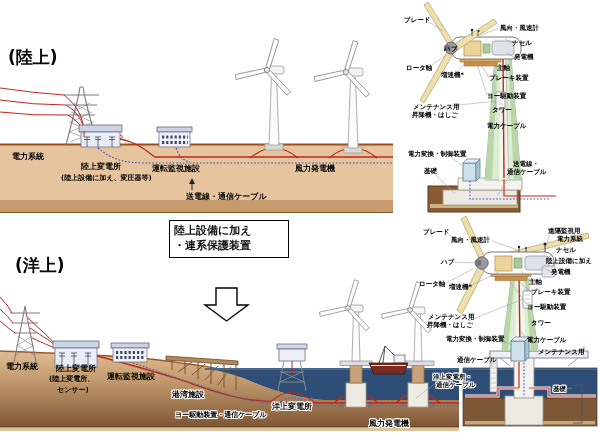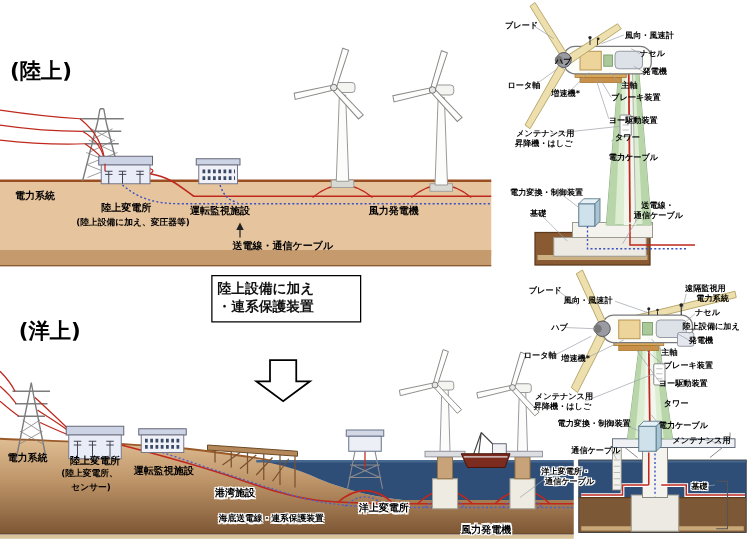--- a/index.html
+++ b/index.html
@@ -274,22 +274,22 @@
   <div>・連系保護装置</div>
 </div>
 
 <div class="lbl s12" style="left:15px;top:256px">(洋上)</div>
 <div class="lbl s8" style="left:6px;top:362px">電力系統</div>
 <div class="lbl s8" style="left:56px;top:364px">陸上変電所</div>
 <div class="lbl s7" style="left:49px;top:375px">(陸上変電所、</div>
 <div class="lbl s7" style="left:57px;top:386px">センサー)</div>
 <div class="lbl s8" style="left:107px;top:372px">運転監視施設</div>
 <div class="lbl s8 halo" style="left:172px;top:390px">港湾施設</div>
-<div class="lbl s7 halo" style="left:175px;top:411px">海底送電線・連系保護装置</div>
-<div class="lbl s8 halo" style="left:287px;top:402px">洋上変電所</div>
+<div class="lbl s7 halo" style="left:175px;top:411px">ヨー駆動装置・通信ケーブル</div>
+<div class="lbl s8 halo" style="left:272px;top:402px">洋上変電所</div>
 <div class="lbl s8 halo" style="left:369px;top:419px">風力発電機</div>
 
 <div class="lbl s65" style="left:404px;top:17px">ブレード</div>
 <div class="lbl s65" style="left:444px;top:46px">ハブ</div>
 <div class="lbl s65" style="left:406px;top:65px">ロータ軸</div>
 <div class="lbl s65" style="left:441px;top:72px">増速機*</div>
 <div class="lbl s65" style="left:413px;top:104px">メンテナンス用</div>
 <div class="lbl s65" style="left:412px;top:112px">昇降機・はしご</div>
 <div class="lbl s65" style="left:408px;top:151px">電力変換・制御装置</div>
 <div class="lbl s65" style="left:424px;top:168px">基礎</div>

